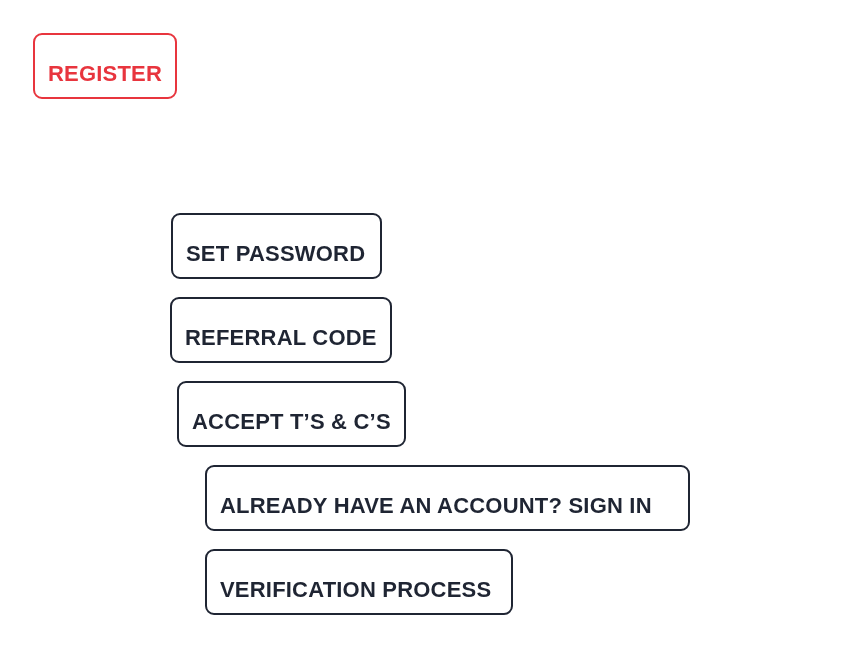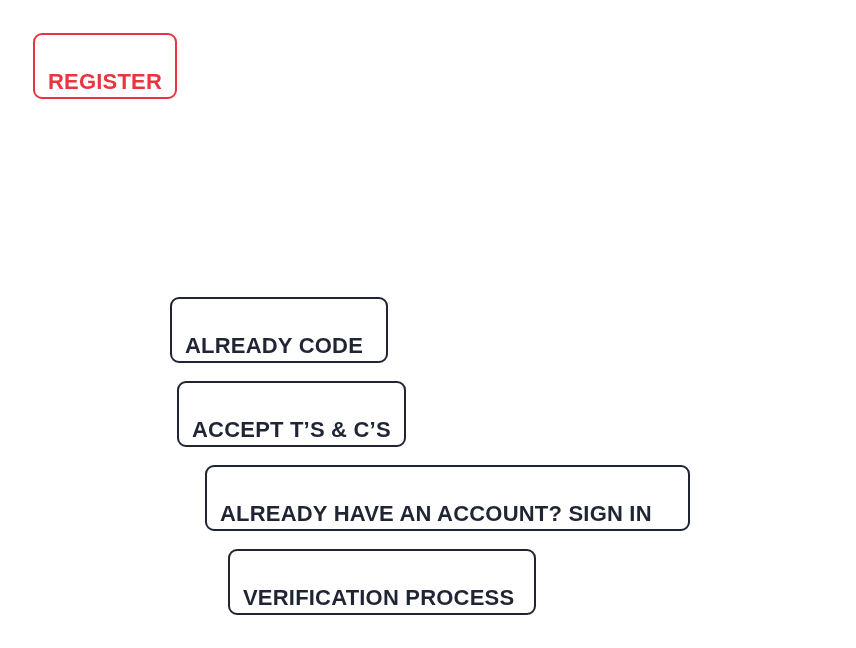--- a/index.html
+++ b/index.html
@@ -13,21 +13,21 @@
     height: 648px;
     background: #ffffff;
     overflow: hidden;
     font-family: "Liberation Sans", sans-serif;
   }
   .node {
     position: absolute;
     box-sizing: border-box;
     height: 66px;
     line-height: 62px;
-    padding: 16px 13px;
+    padding: 8px 13px;
     border: 2px solid #1f2533;
     border-radius: 9px;
     background: #ffffff;
     color: #1f2533;
     font-weight: 700;
     font-size: 22px;
     letter-spacing: 0.2px;
     white-space: nowrap;
     cursor: pointer;
   }
@@ -35,32 +35,33 @@
     border-color: #e8353e;
     color: #e8353e;
   }
   
   .n0 { left: 33px;  top: 33px;  min-width: 136px; }
   .n1 { left: 171px; top: 129px; min-width: 94px;  }
   .n2 { left: 171px; top: 213px; min-width: 211px; }
   .n3 { left: 170px; top: 297px; min-width: 218px; }
   .n4 { left: 177px; top: 381px; min-width: 228px; }
   .n5 { left: 205px; top: 465px; min-width: 485px; }
-  .n6 { left: 205px; top: 549px; min-width: 308px; margin-left: 23px; }
+  .n6 { left: 205px; top: 549px; min-width: 308px; }
 </style>
 </head>
 <body>
 
 <div class="canvas">
 
   <div class="node accent n0">REGISTER</div>
 
 
+  <div class="node n2">SET PASSWORD</div>
 
-  <div class="node n3">ALREADY CODE</div>
+  <div class="node n3">REFERRAL CODE</div>
 
   <div class="node n4">ACCEPT T’S &amp; C’S</div>
 
   <div class="node n5">ALREADY HAVE AN ACCOUNT? SIGN IN</div>
 
   <div class="node n6">VERIFICATION PROCESS</div>
 
 </div>
 
 </body></html>

